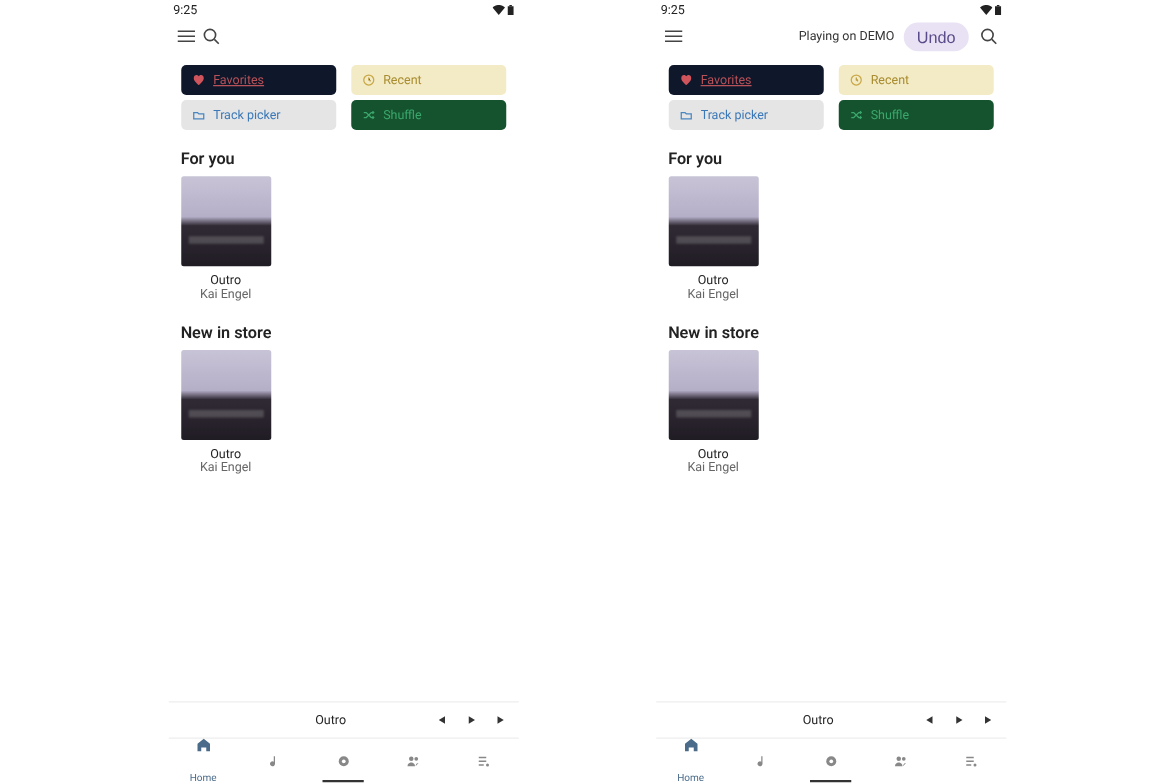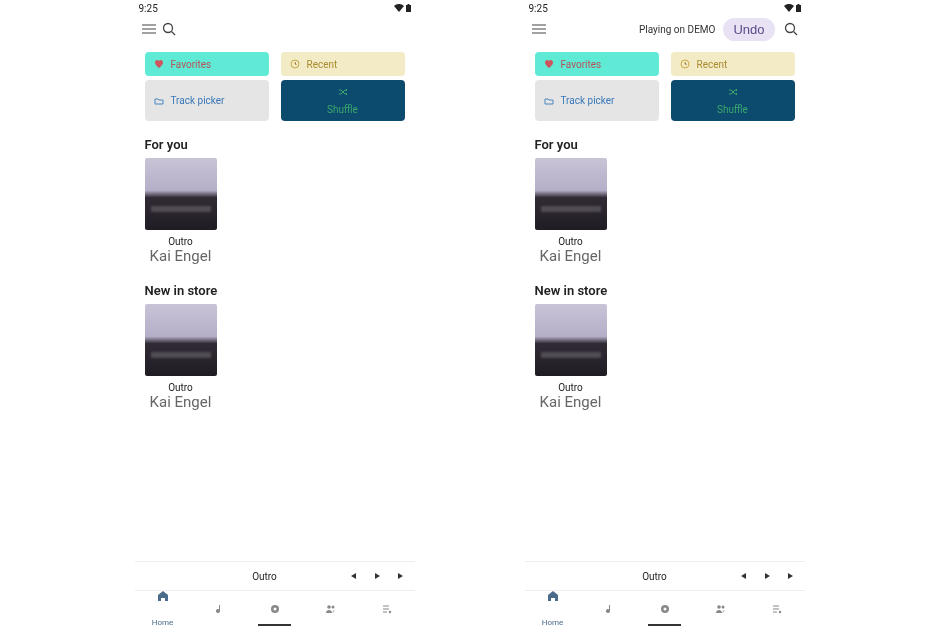--- a/index.html
+++ b/index.html
@@ -68,24 +68,24 @@
   .chip {
     flex: 1;
     display: flex;
     align-items: center;
     padding: 6px 8px;
     border-radius: 4px;
     font-size: 10px;
     gap: 6px;
     cursor: pointer;
   }
-  .chip-favorites { background: #5eead4; color: #b85259; }
+  .chip-favorites { background: #0f172a; color: #b85259; text-decoration: underline; }
   .chip-recent { background: #f3ebc6; color: #a88c2f; }
   .chip-track { background: #e5e5e5; color: #3a78b8; }
-  .chip-shuffle { background: #0c4a6e; color: #3ba76d; flex-direction: column; }
+  .chip-shuffle { background: #14532d; color: #3ba76d; }
   .chip-icon { width: 12px; height: 12px; display: flex; align-items: center; justify-content: center; }
   .section-title {
     font-size: 13px;
     font-weight: 600;
     padding: 12px 10px 6px 10px;
     color: #222;
   }
   .card {
     width: 72px;
     margin: 0 0 6px 10px;
@@ -103,21 +103,21 @@
     content: "";
     position: absolute;
     bottom: 18px;
     left: 6px;
     right: 6px;
     height: 6px;
     background: rgba(255,255,255,0.18);
     filter: blur(1px);
   }
   .track-title { font-size: 10px; text-align: center; margin-top: 6px; color: #222; }
-  .track-artist { font-size: 15px; text-align: center; color: #666; }
+  .track-artist { font-size: 10px; text-align: center; color: #666; }
   .bottom {
     margin-top: auto;
     border-top: 1px solid #eee;
   }
   .mini-player {
     display: flex;
     align-items: center;
     height: 28px;
     padding: 0 8px;
   }

